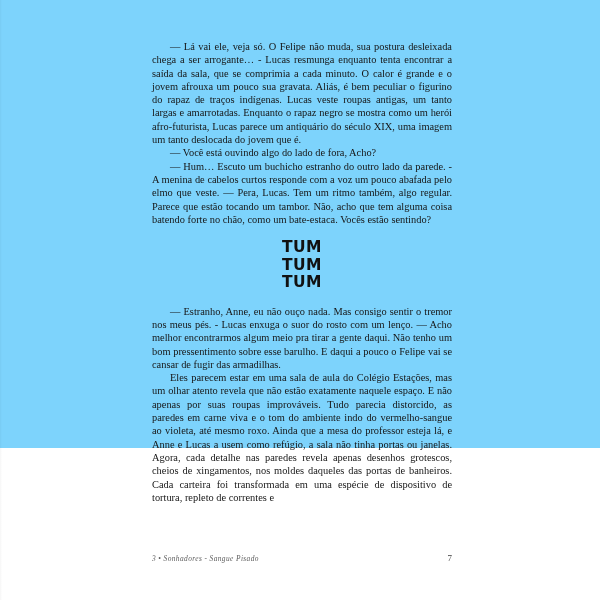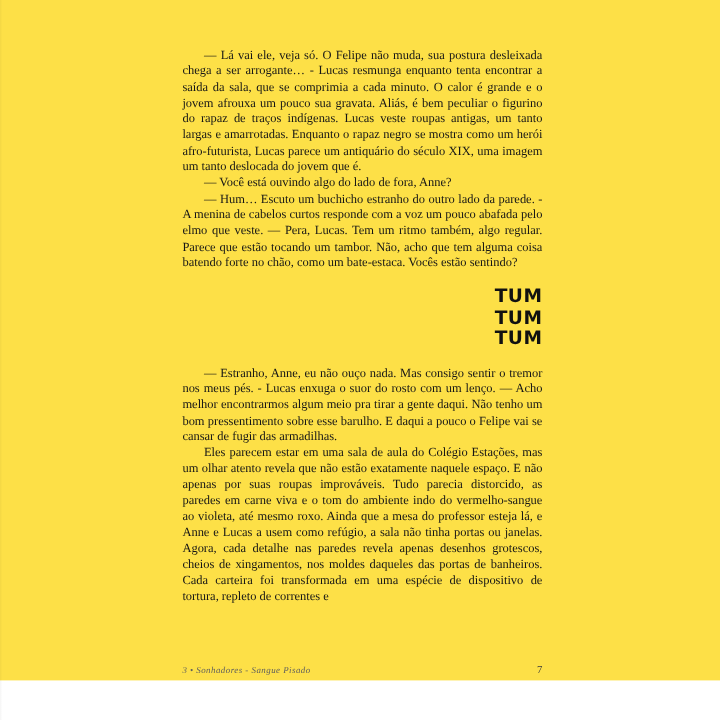--- a/index.html
+++ b/index.html
@@ -10,43 +10,43 @@
     width: 600px;
     height: 600px;
     background: #ffffff;
     font-family: "Liberation Serif", serif;
     color: #1b1b1b;
     overflow: hidden;
   }
   .page {
     position: relative;
     width: 600px;
-    height: 567px;
+    height: 448px;
     box-sizing: border-box;
-    background: #fde047;
+    background: #7dd3fc;
   }
   .text-column {
     position: absolute;
     left: 152px;
     top: 40px;
     width: 300px;
   }
   p.para {
     margin: 0;
     font-size: 10.4px;
     line-height: 13.3px;
     text-align: justify;
     text-indent: 18px;
     hyphens: auto;
     -webkit-hyphens: auto;
     color: #161616;
   }
   .thud {
     margin: 14px 0 14px 0;
-    text-align: right;
+    text-align: center;
   }
   .thud div {
     font-family: "DejaVu Sans", sans-serif;
     font-weight: bold;
     font-size: 15.5px;
     line-height: 15.5px;
     letter-spacing: 0.4px;
     color: #111111;
     margin-bottom: 2px;
   }
@@ -83,21 +83,21 @@
 </style>
 </head>
 <body>
 
 <div class="page">
   <div class="page-edge-shadow"></div>
 
   <div class="text-column">
 
     <p class="para">— Lá vai ele, veja só. O Felipe não muda, sua postura desleixada chega a ser arrogante… - Lucas resmunga enquanto tenta encontrar a saída da sala, que se comprimia a cada minuto. O calor é grande e o jovem afrouxa um pouco sua gravata. Aliás, é bem peculiar o figurino do rapaz de traços indígenas. Lucas veste roupas antigas, um tanto largas e amarrotadas. Enquanto o rapaz negro se mostra como um herói afro-futurista, Lucas parece um antiquário do século XIX, uma imagem um tanto deslocada do jovem que é.</p>
-    <p class="para">— Você está ouvindo algo do lado de fora, Anne?</p>
+    <p class="para">— Você está ouvindo algo do lado de fora, Acho?</p>
     <p class="para">— Hum… Escuto um buchicho estranho do outro lado da parede. - A menina de cabelos curtos responde com a voz um pouco abafada pelo elmo que veste. — Pera, Lucas. Tem um ritmo também, algo regular. Parece que estão tocando um tambor. Não, acho que tem alguma coisa batendo forte no chão, como um bate-estaca. Vocês estão sentindo?</p>
 
     <div class="thud">
       <div>TUM</div>
       <div>TUM</div>
       <div>TUM</div>
     </div>
 
     <p class="para">— Estranho, Anne, eu não ouço nada. Mas consigo sentir o tremor nos meus pés. - Lucas enxuga o suor do rosto com um lenço. — Acho melhor encontrarmos algum meio pra tirar a gente daqui. Não tenho um bom pressentimento sobre esse barulho. E daqui a pouco o Felipe vai se cansar de fugir das armadilhas.</p>
     <p class="para">Eles parecem estar em uma sala de aula do Colégio Estações, mas um olhar atento revela que não estão exatamente naquele espaço. E não apenas por suas roupas improváveis. Tudo parecia distorcido, as paredes em carne viva e o tom do ambiente indo do vermelho-sangue ao violeta, até mesmo roxo. Ainda que a mesa do professor esteja lá, e Anne e Lucas a usem como refúgio, a sala não tinha portas ou janelas. Agora, cada detalhe nas paredes revela apenas desenhos grotescos, cheios de xingamentos, nos moldes daqueles das portas de banheiros. Cada carteira foi transformada em uma espécie de dispositivo de tortura, repleto de correntes e</p>

